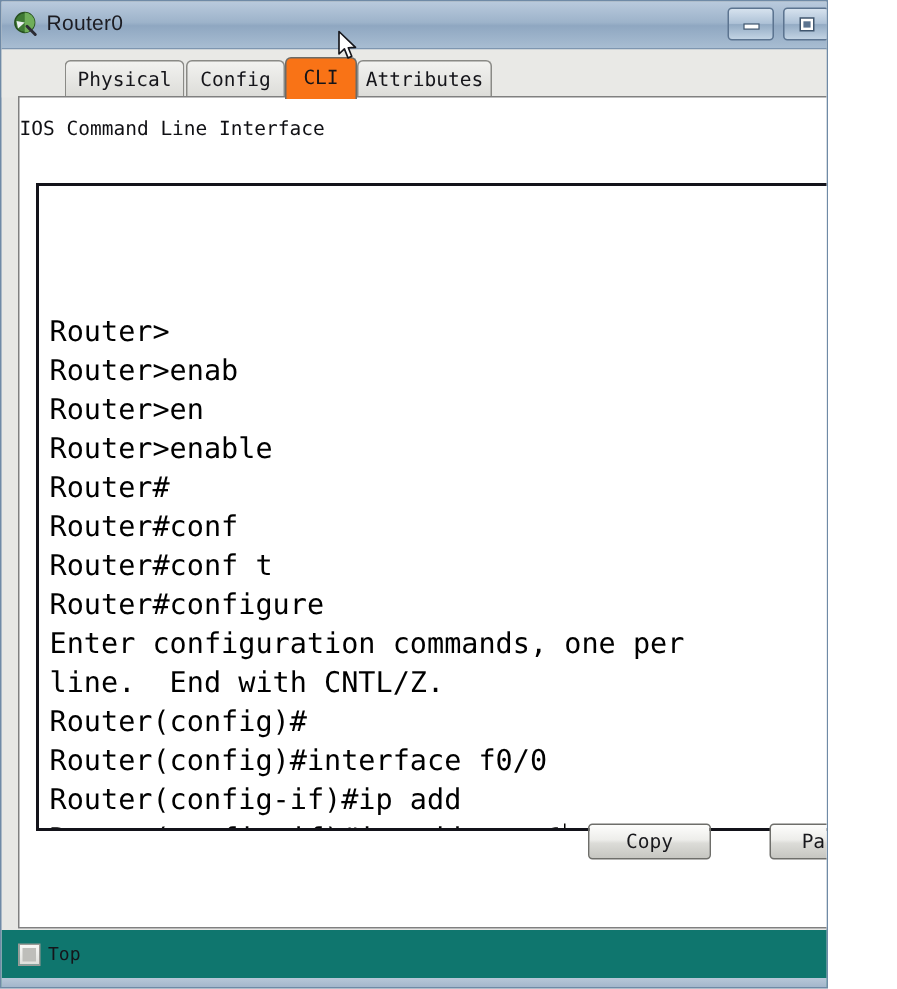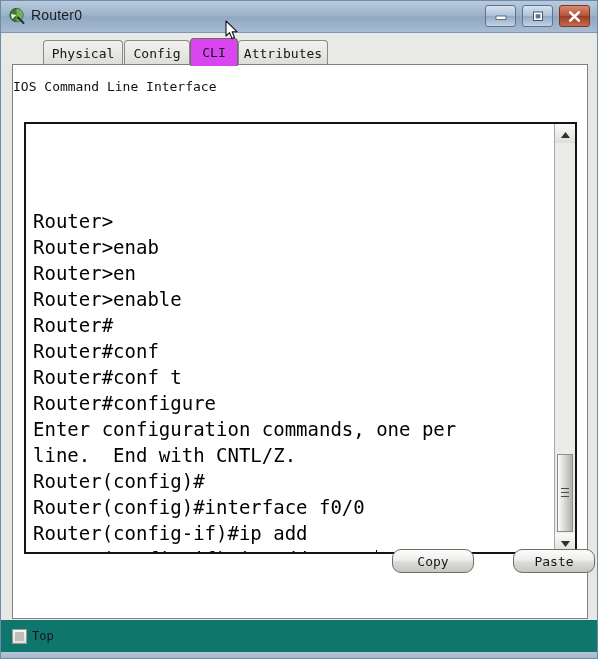--- a/index.html
+++ b/index.html
@@ -12,21 +12,21 @@
     height: 659px;
     overflow: hidden;
     font-family: "Liberation Sans", sans-serif;
     -webkit-font-smoothing: none;
   }
 
   
   #window {
     position: absolute;
     left: 0; top: 0;
-    width: 598px;
+    width: 552px;
     height: 659px;
     background: #e7e7e4;
     border: 1px solid #6f8aa6;
     box-sizing: border-box;
     overflow: hidden;
     padding-left: 20px;
   }
 
   
   #titlebar {
@@ -104,21 +104,21 @@
     font-size: 13px;
     color: #15151a;
     display: flex;
     align-items: center;
     justify-content: center;
     padding: 0 9px;
     white-space: nowrap;
     margin-left: 28px;
   }
   .tab.active {
-    background: #d946ef;
+    background: #f97316;
     top: 5px;
     height: 28px;
     z-index: 3;
     border-color: #6b6b67;
   }
 
   
   #panel {
     position: absolute;
     left: 11px; top: 63px;
@@ -209,21 +209,21 @@
     height: 1px;
     background: #4b4b47;
   }
 
   
   .pbtn {
     position: absolute;
     height: 24px;
     width: 82px;
     border: 1px solid #6e6e6a;
-    border-radius: 9px;
+    border-radius: 3px;
     box-sizing: border-box;
     background: linear-gradient(to bottom, #fdfdfc 0%, #ededea 45%, #dcdcd8 55%, #c6c6c1 100%);
     font-family: "DejaVu Sans Mono", monospace;
     font-size: 13px;
     color: #18181c;
     display: flex; align-items: center; justify-content: center;
     white-space: nowrap;
   }
   #btn-copy  { left: 379px; top: 484px; }
   #btn-paste { left: 480px; top: 484px; margin-left: 20px; }

